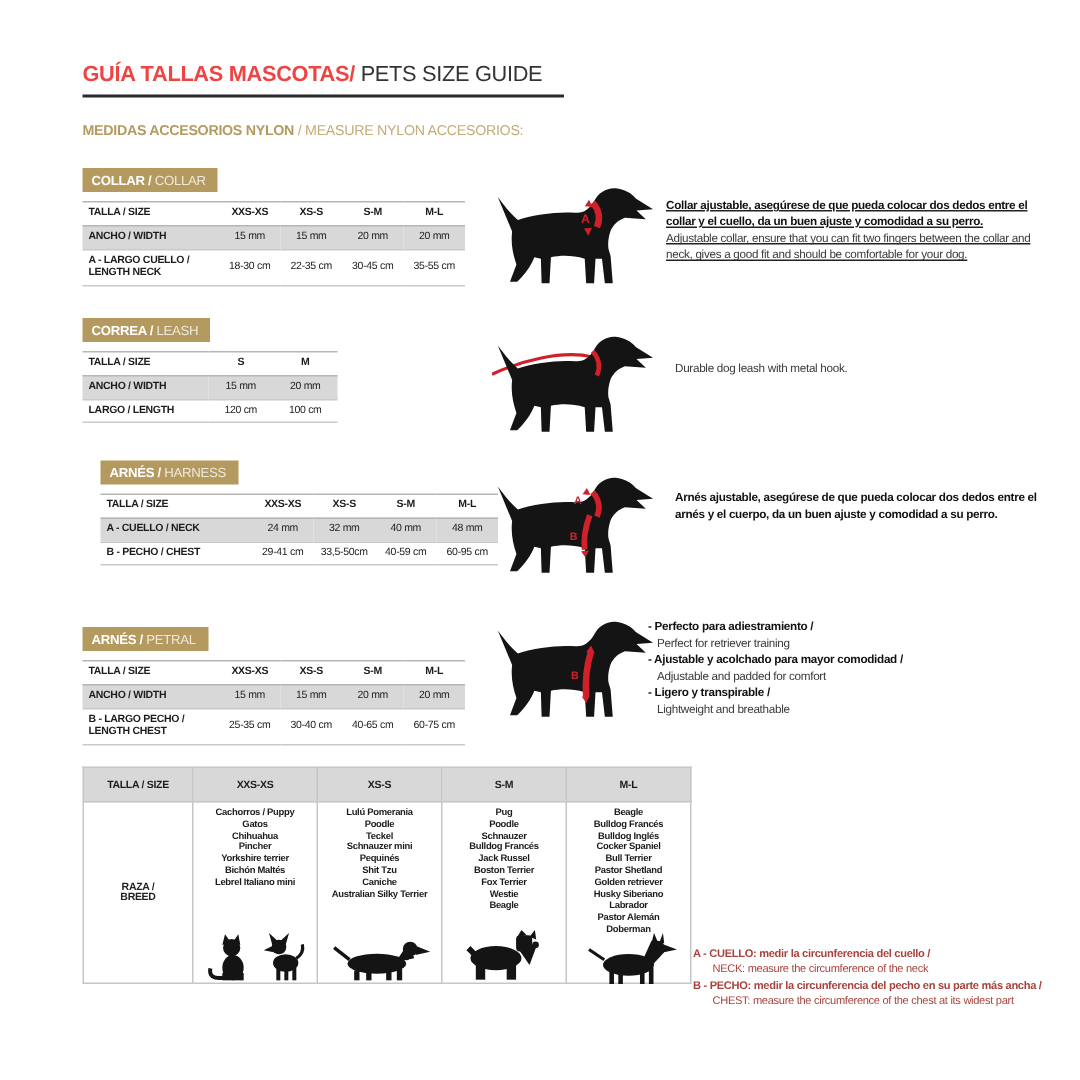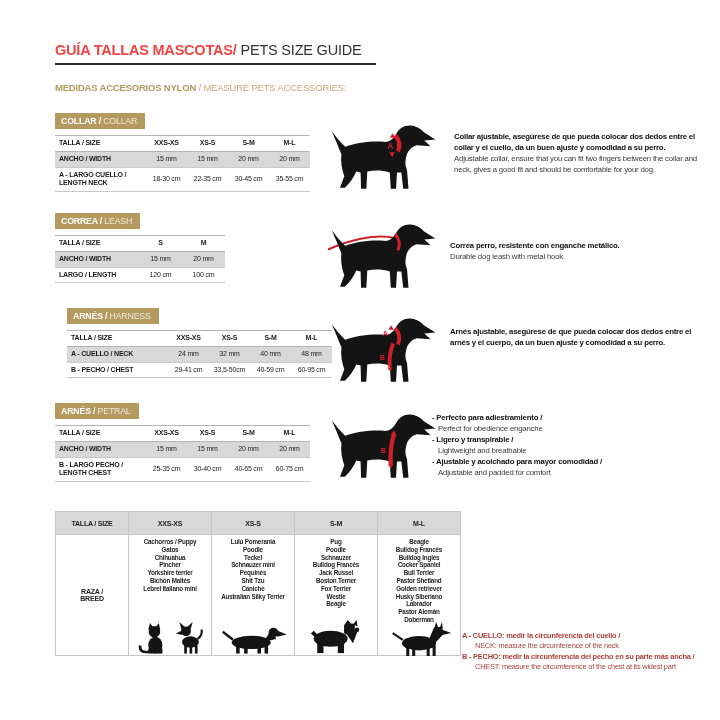--- a/index.html
+++ b/index.html
@@ -63,21 +63,21 @@
 <svg class="svg-defs" aria-hidden="true">
   <defs>
     <path id="dog-body" d="M4,10 C8,15 12,21 18,26 C30,22 46,20 58,21 C64,21.5 68,18 71,13 C74,7 80,3.5 86,4 C92,4.5 97,7.5 100,11 L112,18.5 L100.5,19.5 L107,25.5 L92.5,24.5 C87,26.5 84.5,29.5 82.5,33.5 C81,38 80.5,42 81,46 L82.5,51 L84,70 L78.5,70 L76.5,53 L72,53 L71,70 L65.5,70 L64.5,53 C56,50.5 48,50.5 41,52 L40,70 L34.5,70 L34,53 L29.5,52 C27,58 23,64 17.5,69 L12.5,69 L17,57 C14.5,50 13,42 14,34 C11,27 7.5,18 4,10 Z"></path>
   </defs>
 </svg>
 
 <div class="abs title">
   <span class="t1">GUÍA TALLAS MASCOTAS/</span><span class="t2"> PETS SIZE GUIDE</span>
 </div>
 <div class="abs subtitle">
-  <span class="s1">MEDIDAS ACCESORIOS NYLON </span><span class="s2">/ MEASURE PETS ACCESSORIES:</span>
+  <span class="s1">MEDIDAS ACCESORIOS NYLON </span><span class="s2">/ MEASURE NYLON ACCESORIOS:</span>
 </div>
 
 <div class="abs" style="left:55px;top:110px;">
   <div class="badge">
     <span class="b-es">COLLAR /</span><span class="b-en"> COLLAR</span>
   </div><br>
   <table class="acc w-collar">
       <thead>
         <tr>
           <th class="lbl">TALLA / SIZE</th>
@@ -159,21 +159,21 @@
           <th class="lbl">B - PECHO / CHEST</th>
           <td>29-41 cm</td>
           <td>33,5-50cm</td>
           <td>40-59 cm</td>
           <td>60-95 cm</td>
         </tr>
       </tbody>
     </table>
 </div>
 
-<div class="abs" style="left:55px;top:400px;">
+<div class="abs" style="left:55px;top:416px;">
   <div class="badge">
     <span class="b-es">ARNÉS /</span><span class="b-en"> PETRAL</span>
   </div><br>
   <table class="acc w-collar">
       <thead>
         <tr>
           <th class="lbl">TALLA / SIZE</th>
           <th class="">XXS-XS</th>
           <th class="">XS-S</th>
           <th class="">S-M</th>
@@ -232,44 +232,43 @@
 <div class="abs dogbox" style="left:328px;top:409px;">
   <svg viewBox="0 0 120 82" width="115" height="82">
     <use href="#dog-body" fill="#141414"></use>
     <path d="M69,24 C66,34 64.5,44 65.5,56" stroke="#d0202a" stroke-width="4.5" fill="none"></path>
     <polygon points="65.5,25 69,20.5 71.5,26" fill="#d0202a"></polygon>
     <polygon points="62.5,56 65.5,60.5 68,55.5" fill="#d0202a"></polygon>
     <text x="55" y="44" font-size="7.5" font-weight="bold" fill="#d0202a">B</text>
   </svg>
 </div>
 
-<div class="abs desc" style="left:454px;top:131px;">
+<div class="abs desc" style="left:444px;top:131px;text-decoration:underline;">
   <div class="d-bold">Collar ajustable, asegúrese de que pueda colocar dos dedos entre el collar y el cuello, da un buen ajuste y comodidad a su perro.</div>
   <div class="d-reg">Adjustable collar, ensure that you can fit two fingers between the collar and neck, gives a good fit and should be comfortable for your dog.</div>
 </div>
 <div class="abs desc" style="left:450px;top:240px;">
-  <div class="d-bold">Correa perro, resistente con enganche metálico.</div>
   <div class="d-reg">Durable dog leash with metal hook.</div>
 </div>
 <div class="abs desc" style="left:450px;top:326px;">
   <div class="d-bold">Arnés ajustable, asegúrese de que pueda colocar dos dedos entre el arnés y el cuerpo, da un buen ajuste y comodidad a su perro.</div>
 </div>
 
 <div class="abs bullets" style="left:432px;top:413px;">
   <div class="bu">
     <div class="d-bold">- Perfecto para adiestramiento /</div>
-    <div class="d-reg">Perfect for obedience enganche</div>
+    <div class="d-reg">Perfect for retriever training</div>
+  </div>
+  <div class="bu">
+    <div class="d-bold">- Ajustable y acolchado para mayor comodidad /</div>
+    <div class="d-reg">Adjustable and padded for comfort</div>
   </div>
   <div class="bu">
     <div class="d-bold">- Ligero y transpirable /</div>
     <div class="d-reg">Lightweight and breathable</div>
-  </div>
-  <div class="bu">
-    <div class="d-bold">- Ajustable y acolchado para mayor comodidad /</div>
-    <div class="d-reg">Adjustable and padded for comfort</div>
   </div>
 </div>
 
 <table class="breed">
   <thead>
     <tr>
       <th class="lbl">TALLA /  SIZE</th>
       <th class="szcol">XXS-XS</th>
       <th class="szcol">XS-S</th>
       <th class="szcol">S-M</th>

